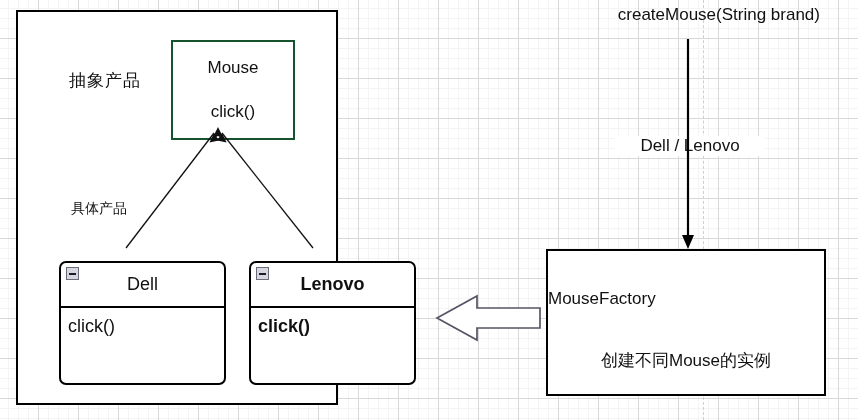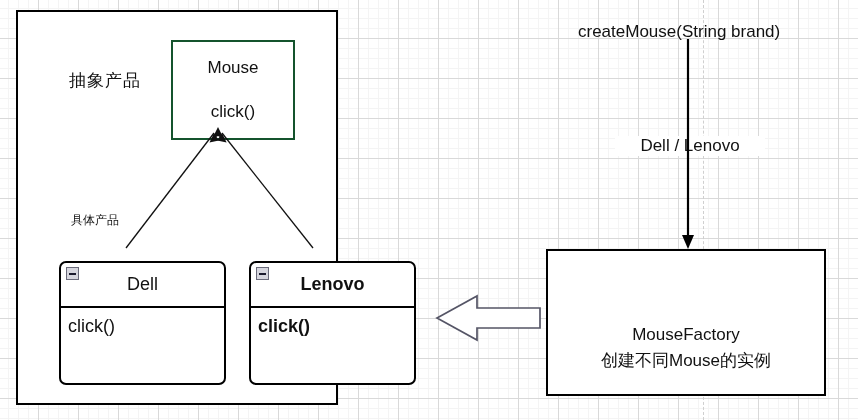--- a/index.html
+++ b/index.html
@@ -80,22 +80,22 @@
     left: 51px;
     top: 57px;
     font-size: 17px;
     color: #111111;
     letter-spacing: 1px;
   }
   
   #concrete-label {
     position: absolute;
     left: 53px;
-    top: 200px;
-    font-size: 12px;
+    top: 188px;
+    font-size: 14px;
     color: #111111;
   }
 
   
   .uml-class {
     position: absolute;
     width: 167px;
     height: 124px;
     border: 2px solid #000000;
     border-radius: 7px;
@@ -149,23 +149,23 @@
     font-size: 18px;
     color: #111111;
   }
   #dell-class  { left: 41px;  top: 249px; }
   #lenovo-class { left: 231px; top: 249px; font-weight: bold; }
 
   
   #create-mouse-label {
     position: absolute;
     left: 578px;
-    top: 22px;
+    top: 5px;
     width: 242px;
-    text-align: left;
+    text-align: right;
     font-size: 17px;
     color: #111111;
     white-space: nowrap;
   }
   #brand-label {
     position: absolute;
     left: 615px;
     top: 136px;
     width: 150px;
     text-align: center;
@@ -192,24 +192,22 @@
     height: 147px;
     border: 2px solid #000000;
     background: #ffffff;
     box-sizing: border-box;
   }
   #factory-box .fac-name {
     position: absolute;
     left: 0;
     top: 38px;
     width: 100%;
-    text-align: center;
-    font-size: 17px;
-    color: #111111;
-    margin-top: 36px;
+    font-size: 17px;
+    color: #111111;
   }
   #factory-box .fac-desc {
     position: absolute;
     left: 0;
     top: 98px;
     width: 100%;
     text-align: center;
     font-size: 17px;
     color: #111111;
   }

